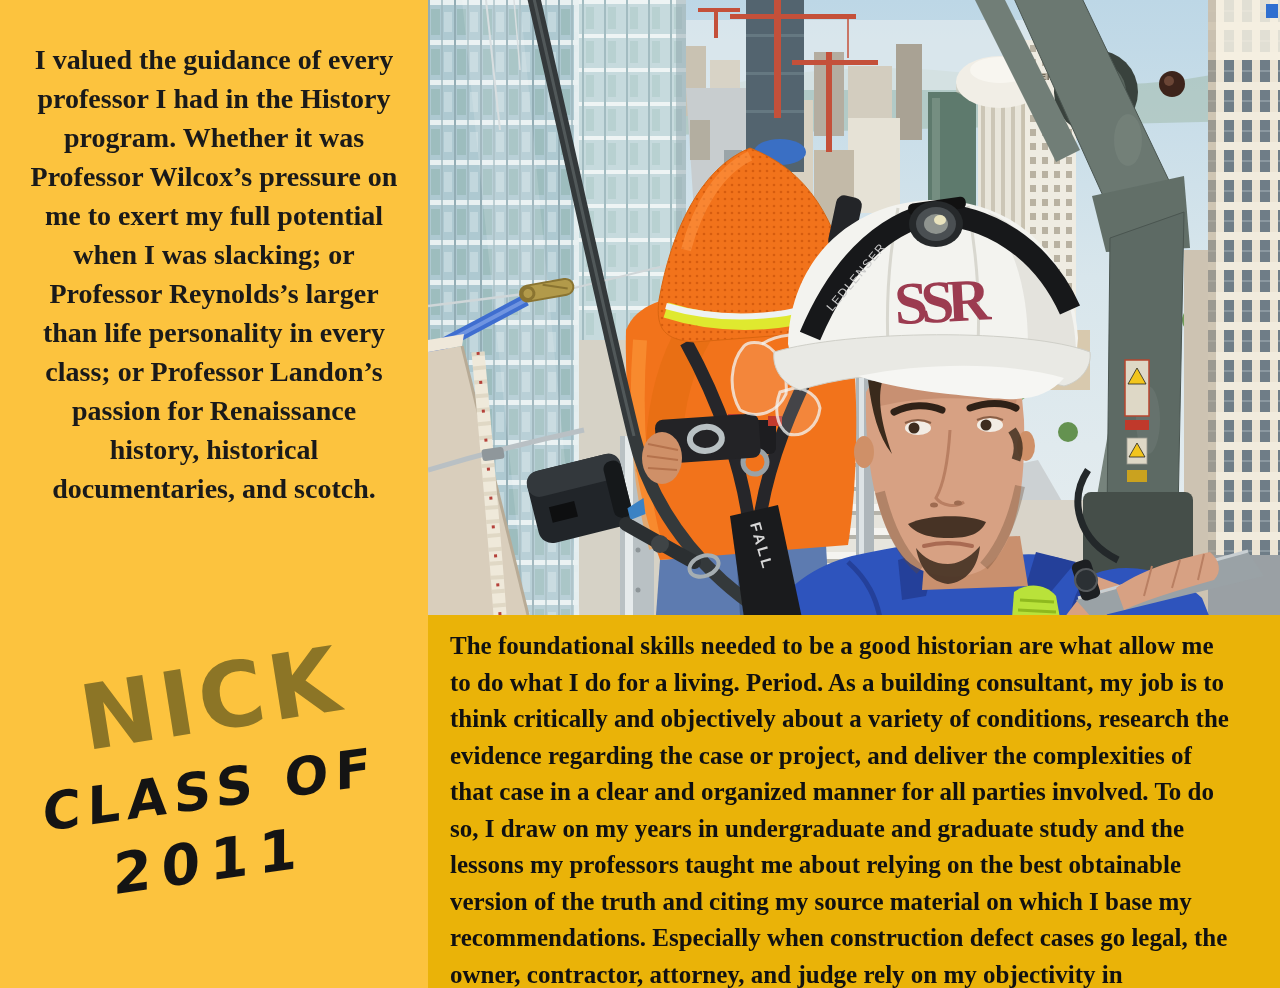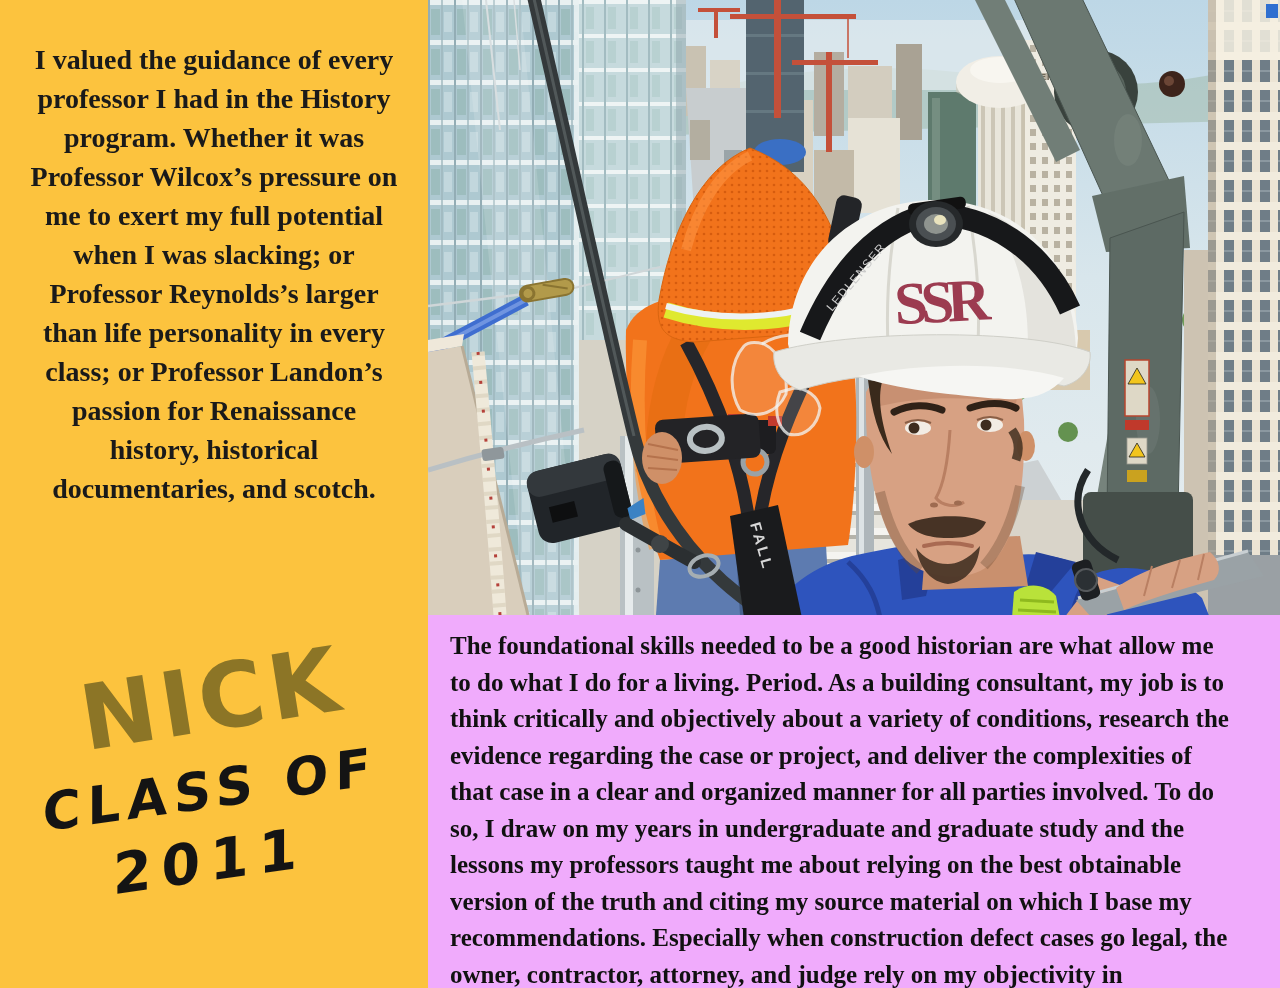--- a/index.html
+++ b/index.html
@@ -1,16 +1,16 @@
 <!DOCTYPE html>
 <html><head>
 <meta charset="utf-8">
 <style>
   html,body{margin:0;padding:0;background:#ffffff;}
-  .page{position:relative;width:1280px;height:988px;background:#f0abfc;overflow:hidden;
+  .page{position:relative;width:1280px;height:988px;background:#eab308;overflow:hidden;
         font-family:"Liberation Serif",serif;}
   .left-panel{position:absolute;left:0;top:0;width:428px;height:988px;background:#FCC33E;}
   .quote{position:absolute;left:24px;top:40px;width:380px;text-align:center;
          font-size:28px;line-height:39px;font-weight:700;color:#1a1a1a;}
   .name{position:absolute;left:60px;top:646px;width:304px;text-align:center;
         font-family:"DejaVu Sans",sans-serif;font-weight:bold;font-size:90px;
         color:#8C7526;transform:rotate(-9deg);letter-spacing:5px;}
   .class-block{position:absolute;left:28px;top:760px;width:364px;text-align:center;
         font-family:"DejaVu Sans",sans-serif;font-weight:bold;color:#141414;
         transform:rotate(-8deg) skewX(-8deg);}

